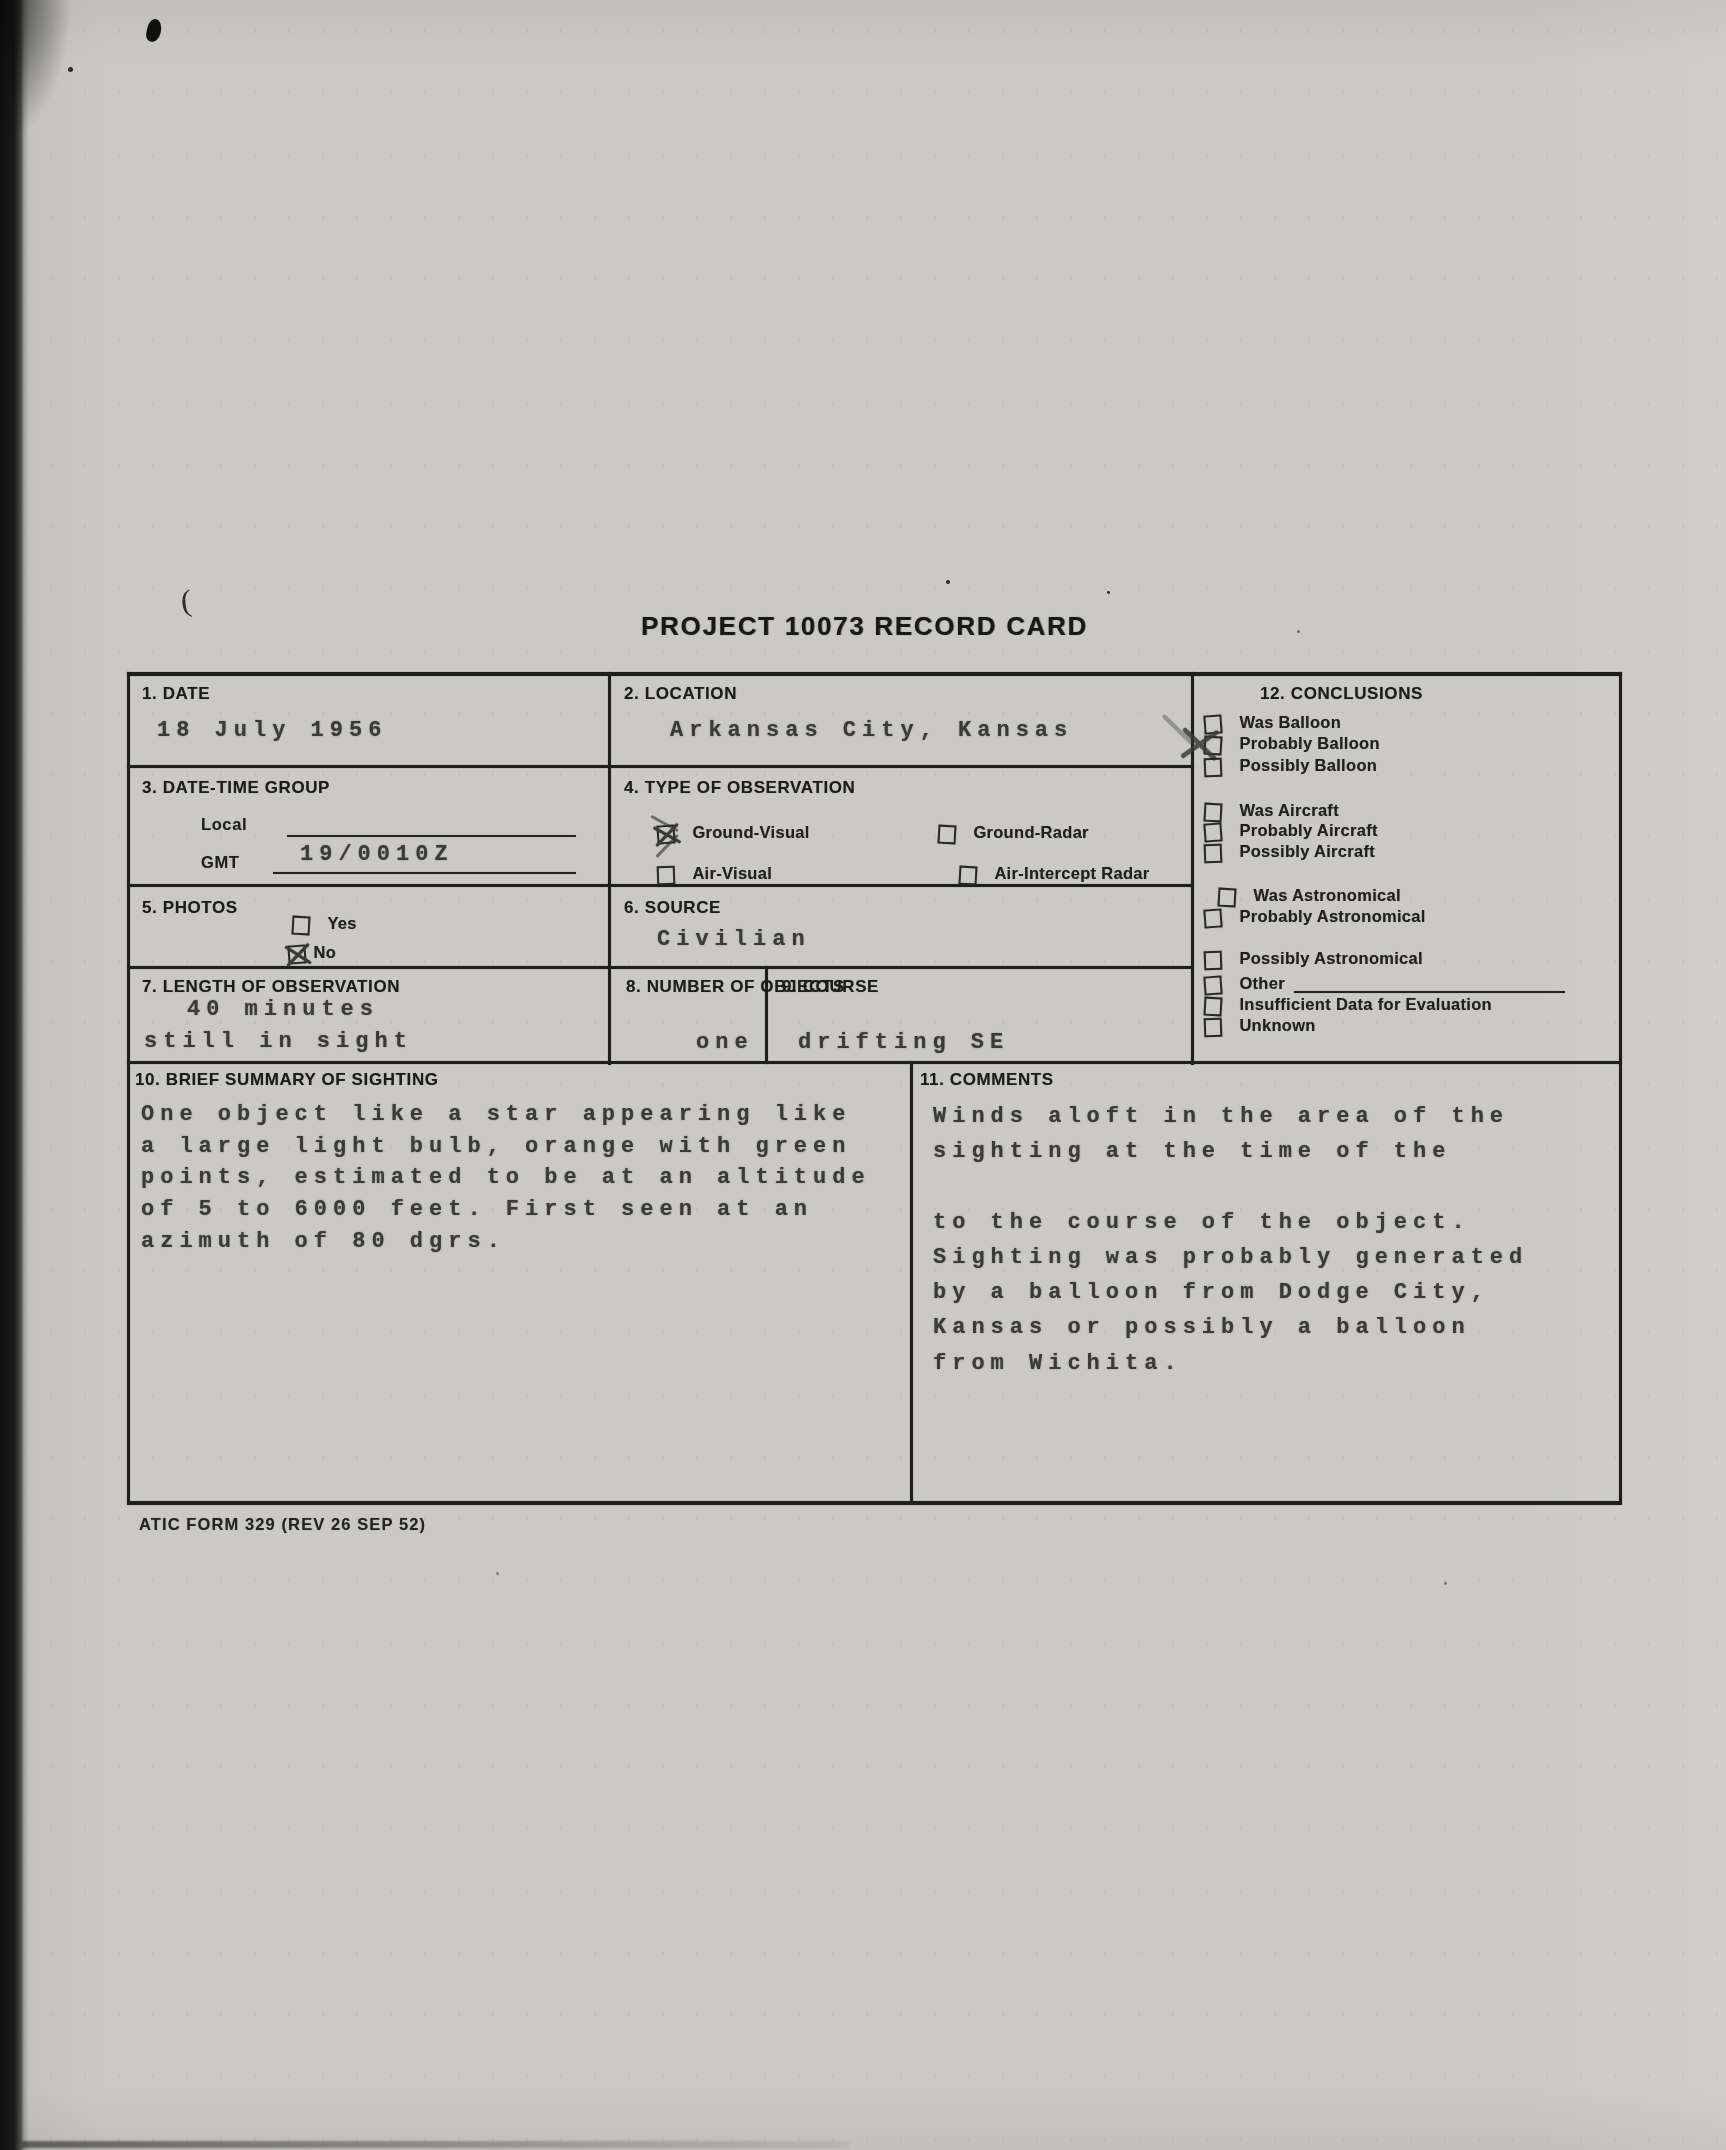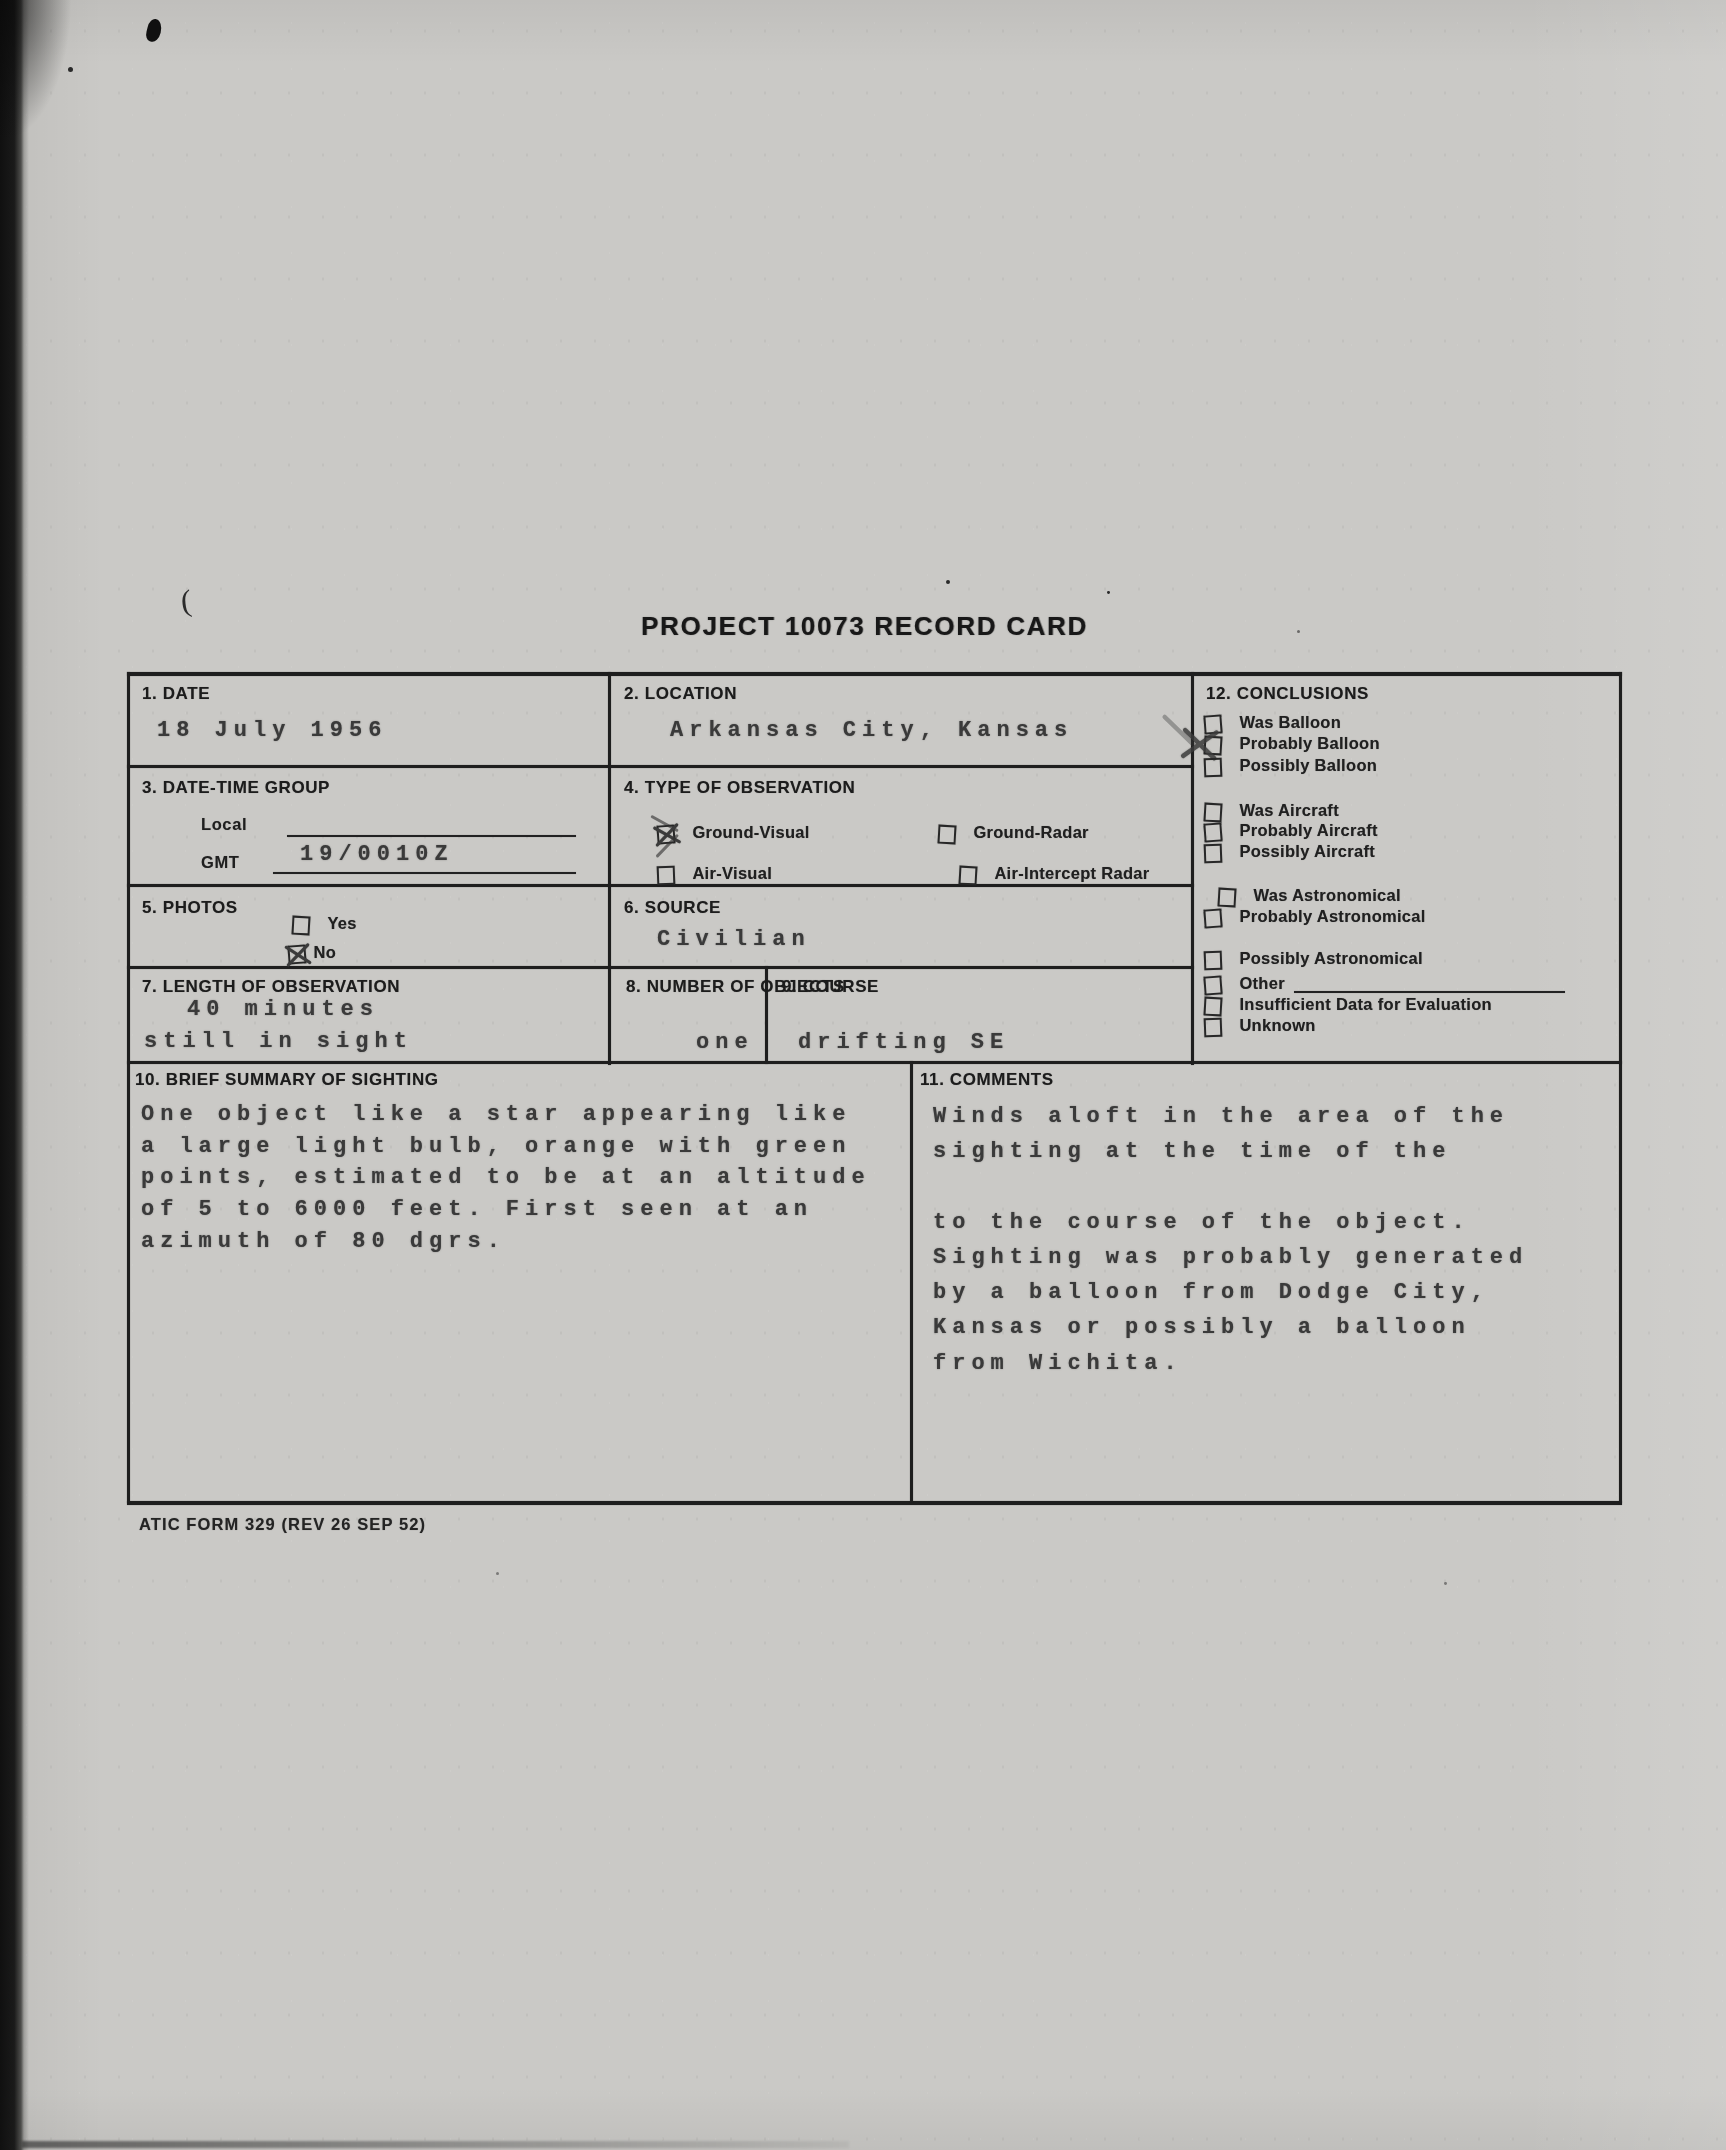--- a/index.html
+++ b/index.html
@@ -165,21 +165,21 @@
   <div class="flabel" style="left:142px;top:977px;">7. LENGTH OF OBSERVATION</div>
   <div class="type" style="left:187px;top:997px;">40 minutes</div>
   <div class="type" style="left:144px;top:1029px;">still in sight</div>
 
   <div class="flabel" style="left:626px;top:977px;">8. NUMBER OF OBJECTS</div>
   <div class="type" style="left:696px;top:1030px;">one</div>
 
   <div class="flabel" style="left:782px;top:977px;">9. COURSE</div>
   <div class="type" style="left:798px;top:1030px;">drifting SE</div>
 
-  <div class="flabel" style="left:1206px;top:684px;">12. CONCLUSIONS</div>
+  <div class="flabel" style="left:1260px;top:684px;">12. CONCLUSIONS</div>
 
   <div class="opt conc-item" style="top:713px;">
     <span class="cb r1"></span>
     <span class="cb-label">Was Balloon</span>
   </div>
   <div class="opt conc-item bigx checked" style="top:734px;">
     <span class="cb r2">
         <span class="xmark"></span>
       </span>
     <span class="cb-label">Probably Balloon</span>

